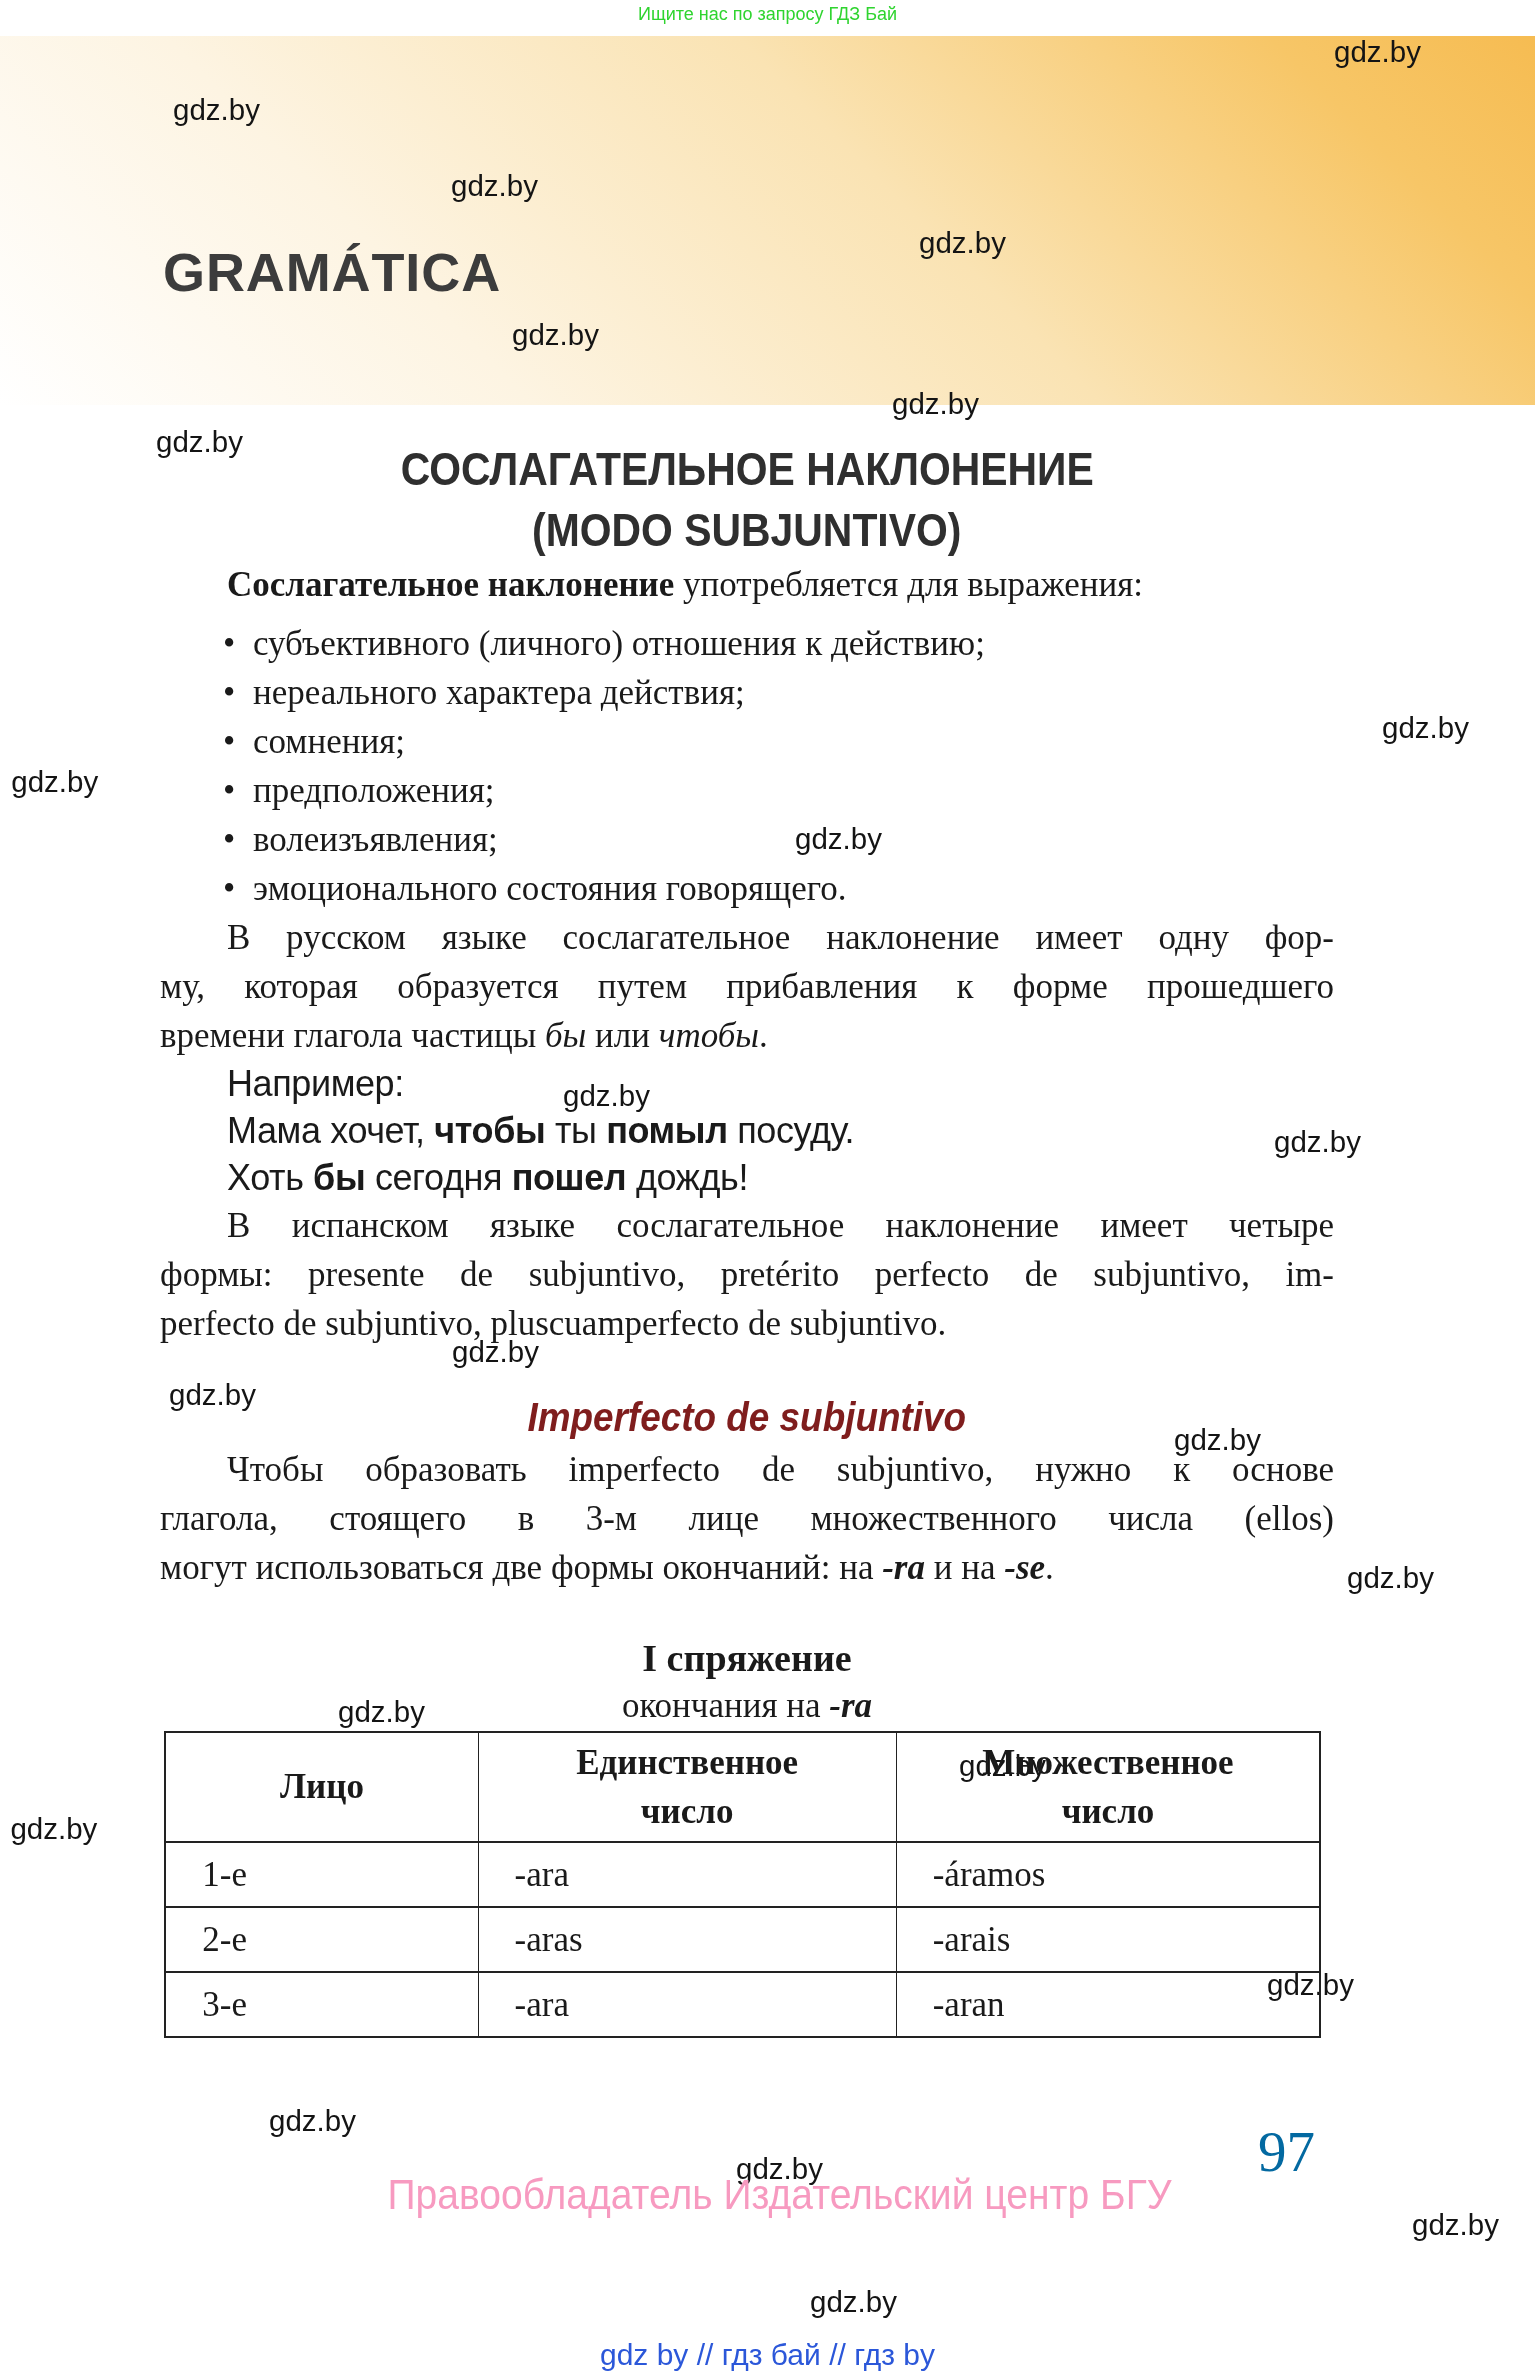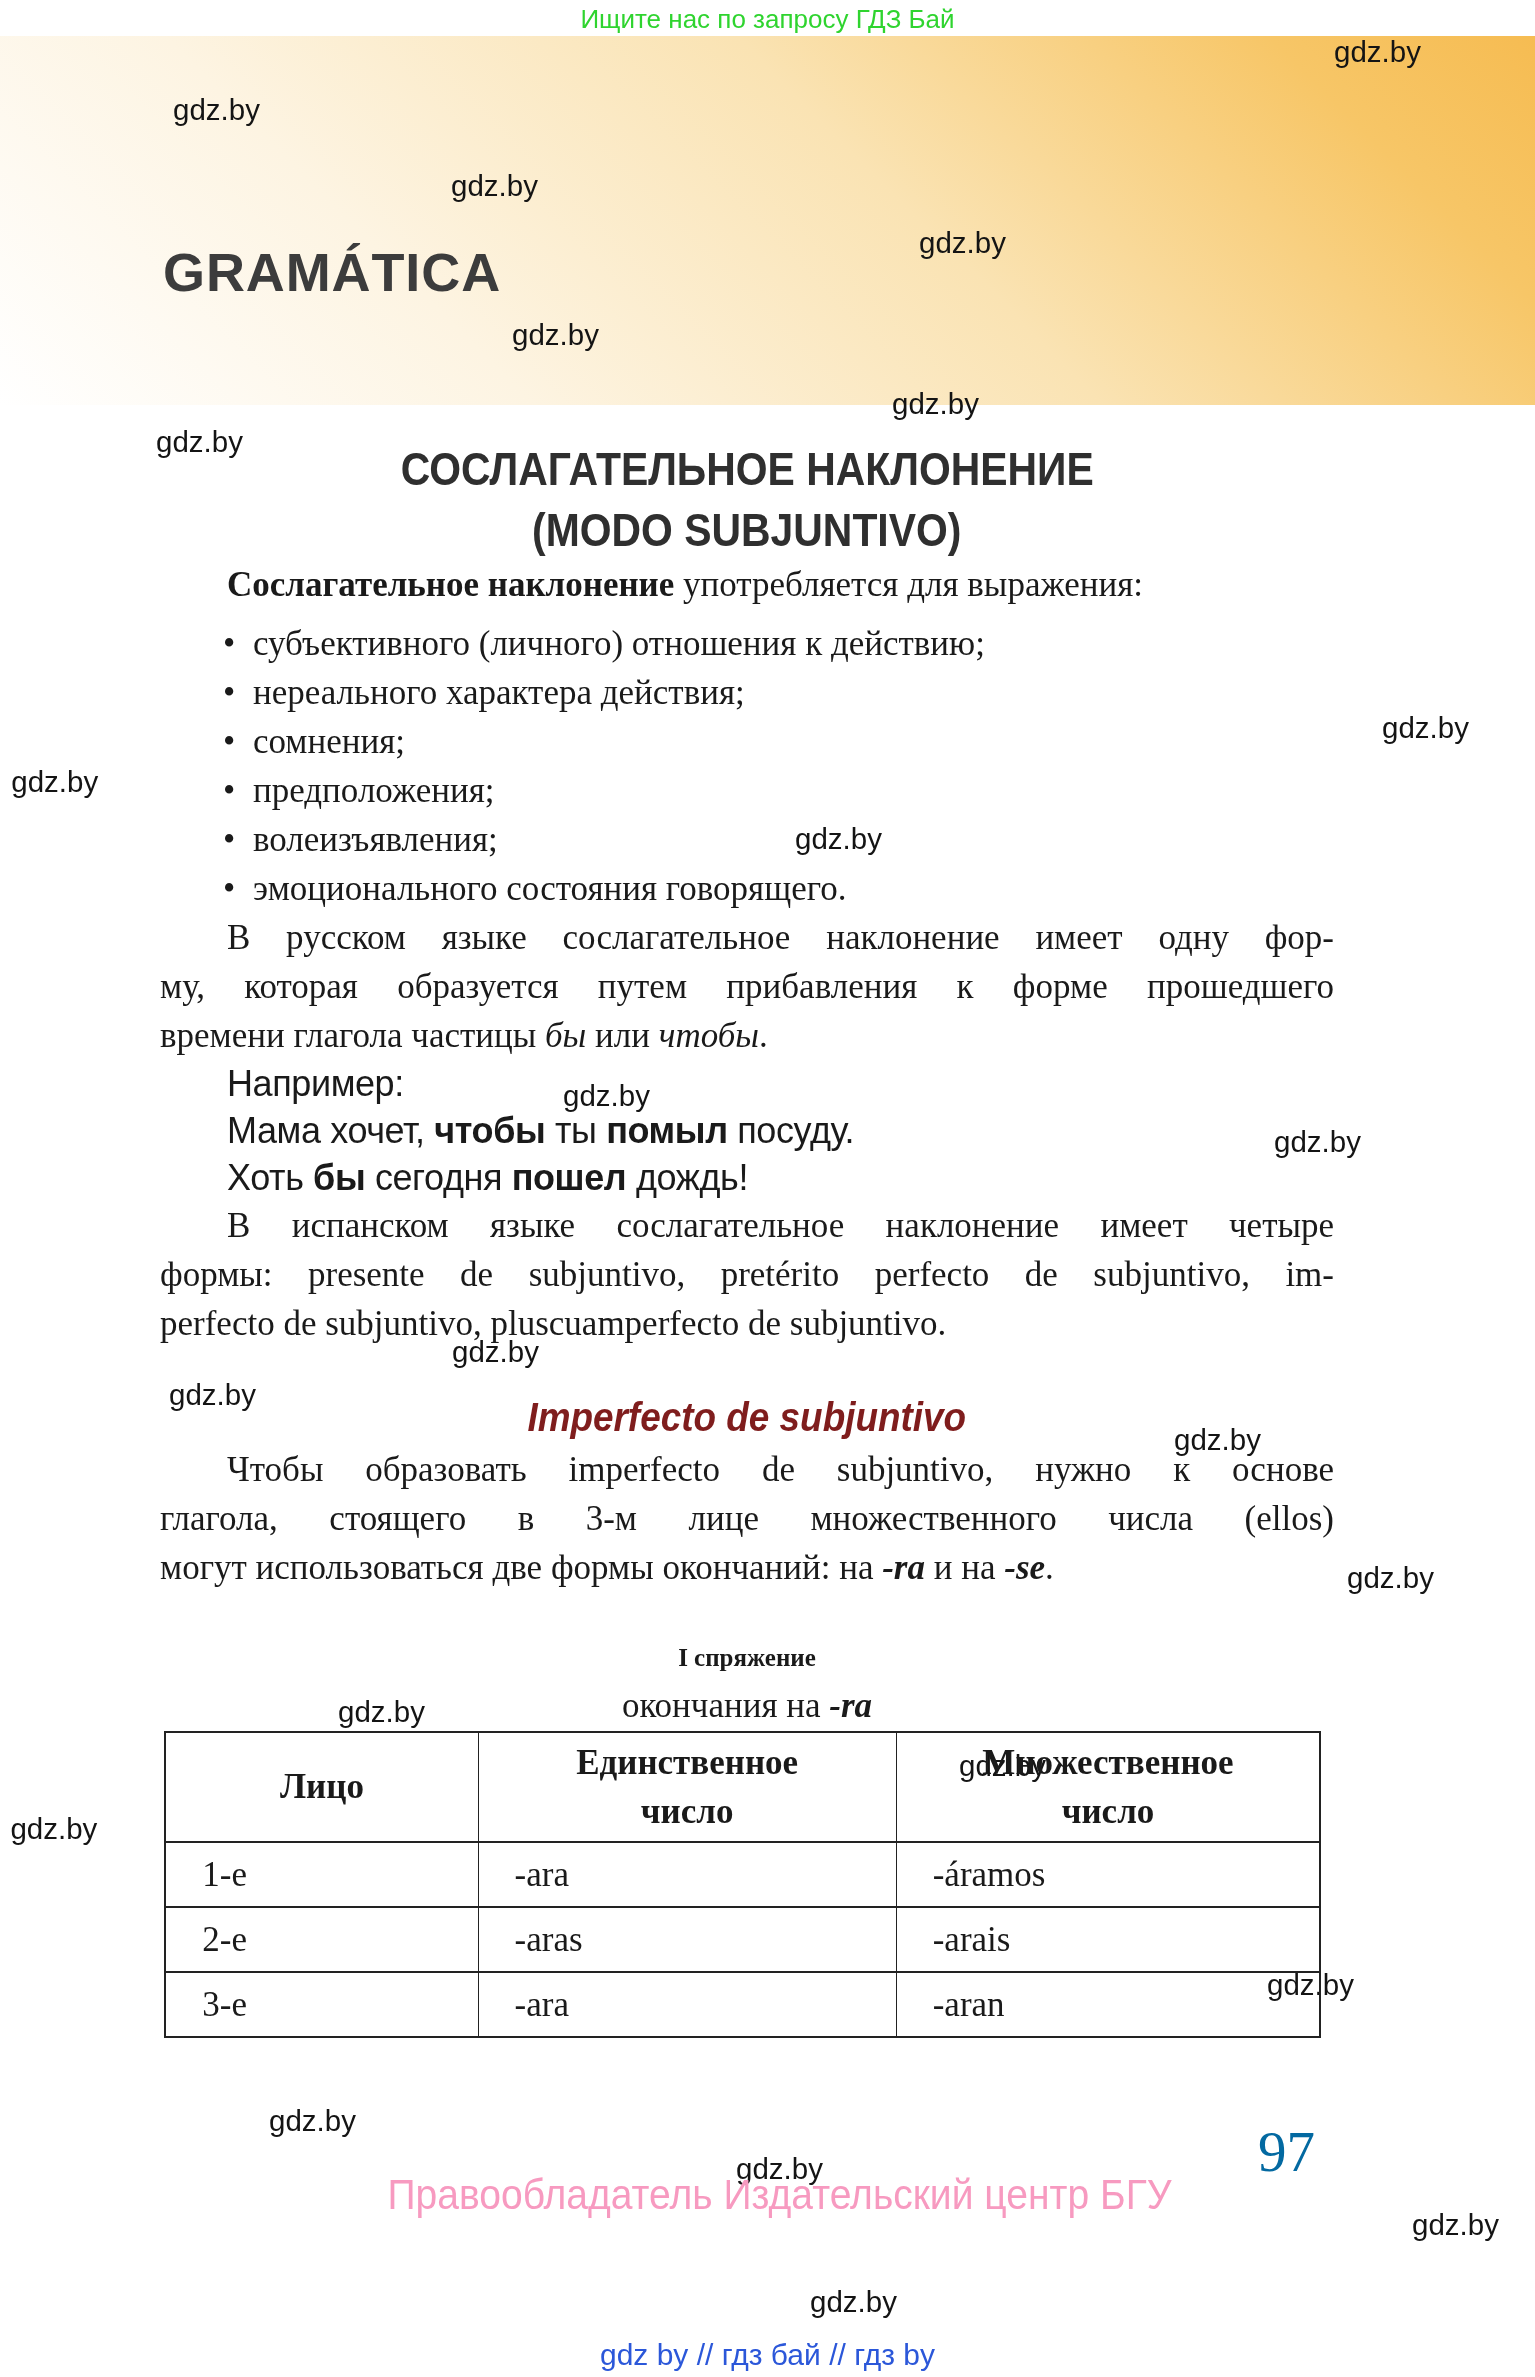--- a/index.html
+++ b/index.html
@@ -3,21 +3,21 @@
 <meta charset="utf-8">
 <style>
   html,body{margin:0;padding:0;background:#888;}
   #page{
     position:relative;width:1535px;height:2377px;background:#ffffff;
     font-family:"Liberation Serif", serif;color:#1a1a1a;overflow:hidden;
     margin:0 auto;
   }
   .banner{
     position:absolute;top:3.5px;left:0;width:100%;text-align:center;
-    font-family:"Liberation Sans", sans-serif;font-size:26px;color:#2fd42f;
+    font-family:"Liberation Sans", sans-serif;font-size:18px;color:#2fd42f;
   }
   .orange-block{
     position:absolute;left:0;top:36px;width:1535px;height:369px;
     background:linear-gradient(45deg,#ffffff 0%,#fdf4e2 28%,#fae3b3 58%,#f7c667 86%,#f6bc52 100%);
   }
   .brand{
     position:absolute;left:163px;top:241px;
     font-family:"Liberation Sans", sans-serif;font-weight:bold;font-size:54px;
     color:#3c3c3c;letter-spacing:0.9px;
   }
@@ -48,21 +48,21 @@
     font-family:"Liberation Sans", sans-serif;font-size:36px;line-height:47px;
     margin-left:67px;letter-spacing:-0.4px;
   }
   .example .tl{min-height:47px;}
   .h2{
     margin-top:42px;text-align:center;font-family:"Liberation Sans", sans-serif;
     font-weight:bold;font-style:italic;font-size:41px;line-height:55px;color:#7f1d1d;
   }
   .h2 .cond{display:inline-block;transform:scaleX(.9);transform-origin:center;white-space:nowrap;}
   .h3{
-    margin-top:40px;text-align:center;font-weight:bold;font-size:25px;line-height:52px;
+    margin-top:40px;text-align:center;font-weight:bold;font-size:38px;line-height:52px;
   }
   .subtitle{font-size:35px;line-height:43px;}
   .subtitle .tl{min-height:43px;}
   table.conj{
     border-collapse:collapse;margin:3.5px 0 0 4.3px;table-layout:fixed;
     width:1157px;border:2.6px solid #222;
   }
   table.conj th,table.conj td{
     border-left:1.7px solid #222;border-right:1.7px solid #222;
     border-top:2.6px solid #222;border-bottom:2.6px solid #222;

